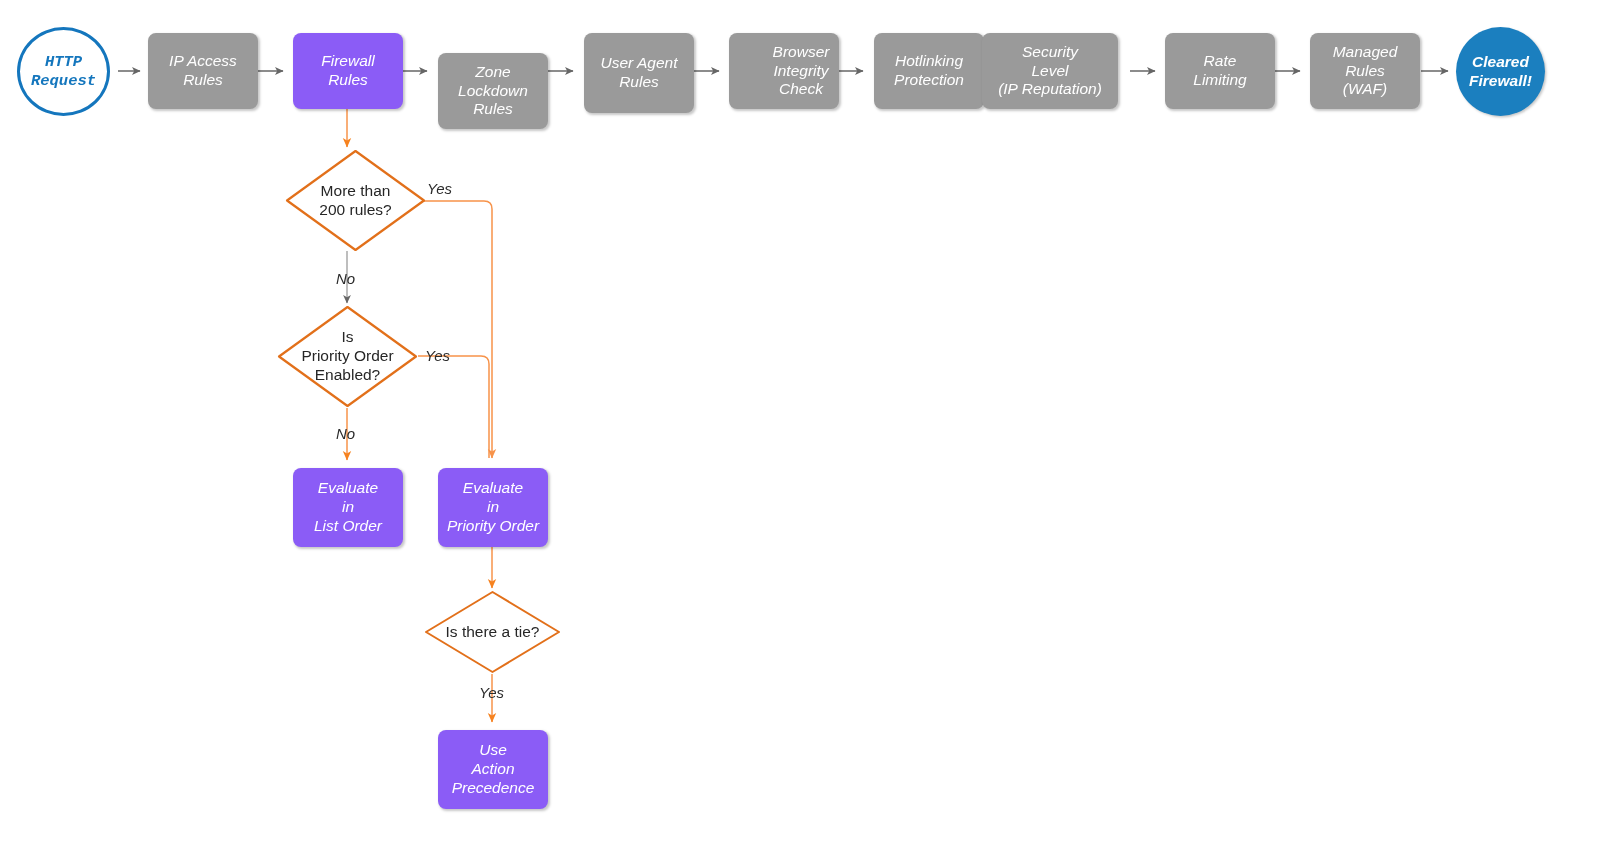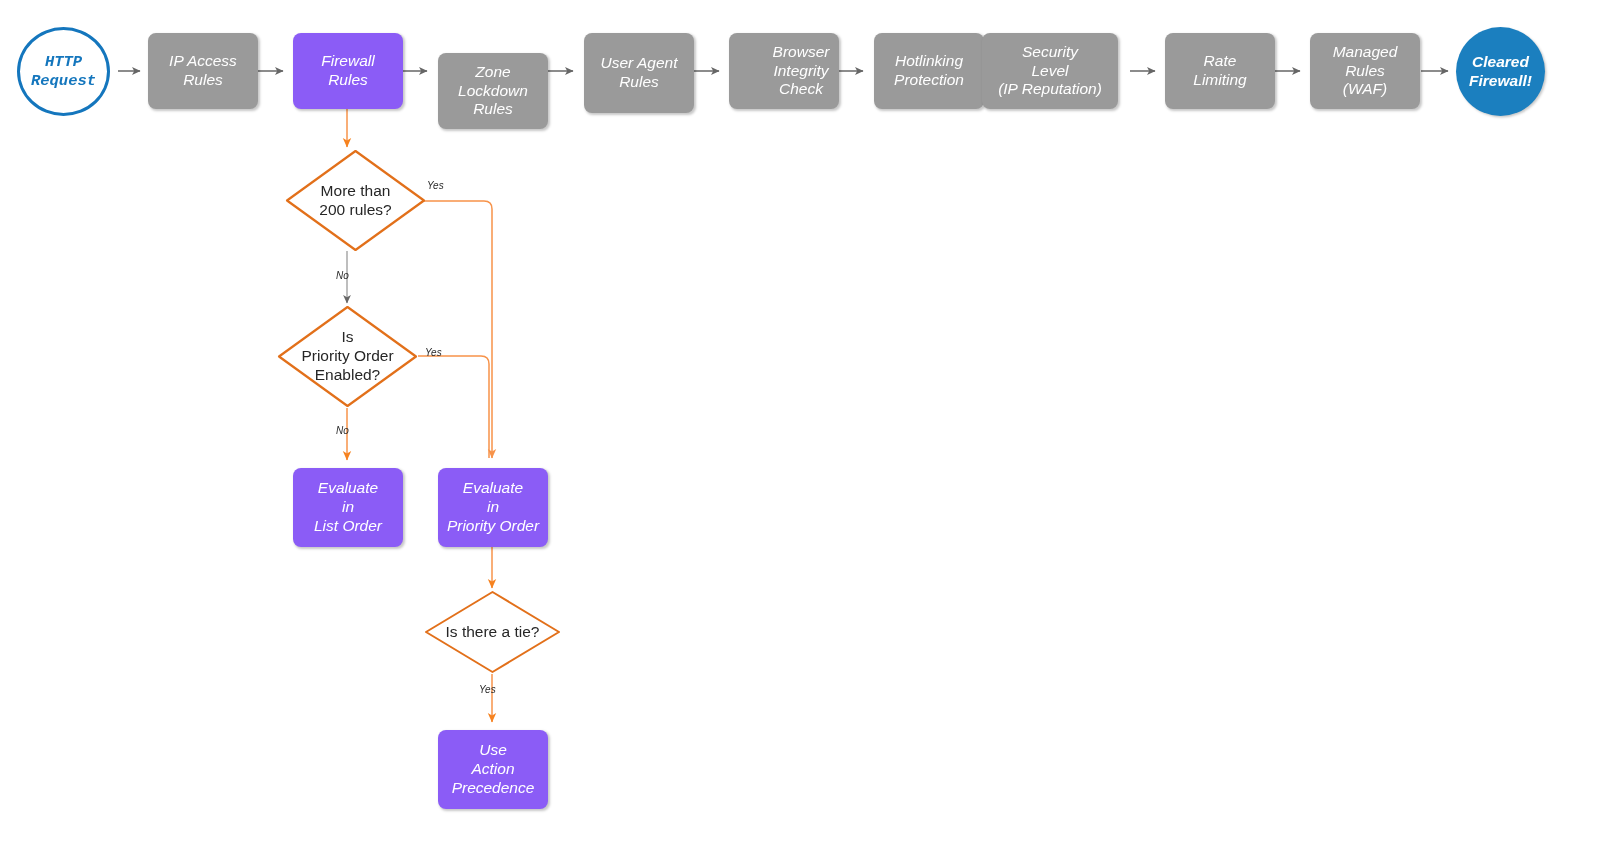--- a/index.html
+++ b/index.html
@@ -85,21 +85,21 @@
   }
   .diamond .label {
     position: relative;
     z-index: 2;
   }
 
   
   .edge-label {
     position: absolute;
     font-family: "Liberation Sans", sans-serif;
-    font-size: 10px;
+    font-size: 15px;
     font-style: italic;
     color: #2b2b2b;
     white-space: nowrap;
   }
 </style>
 </head>
 <body>
 
 <div id="canvas">
 

